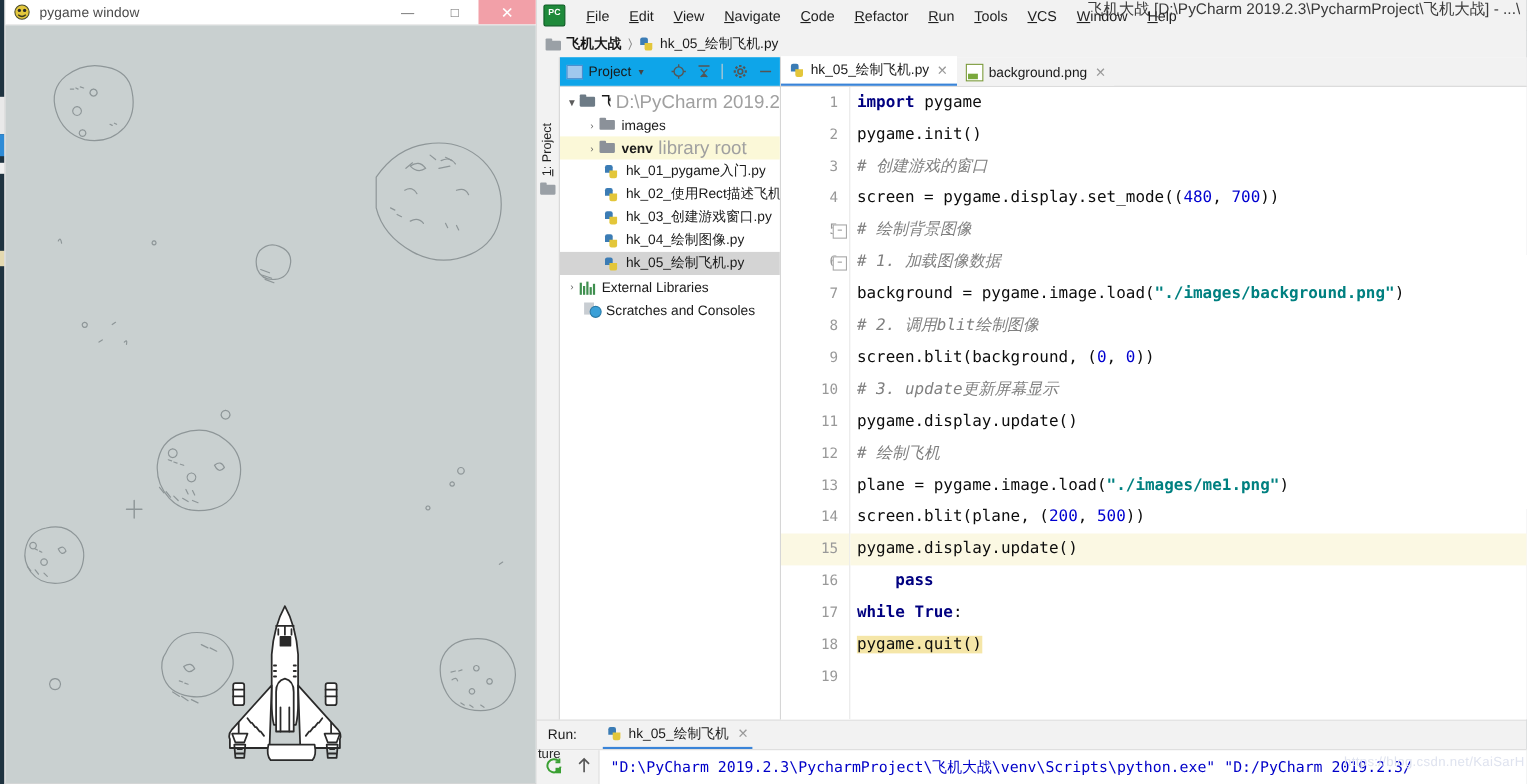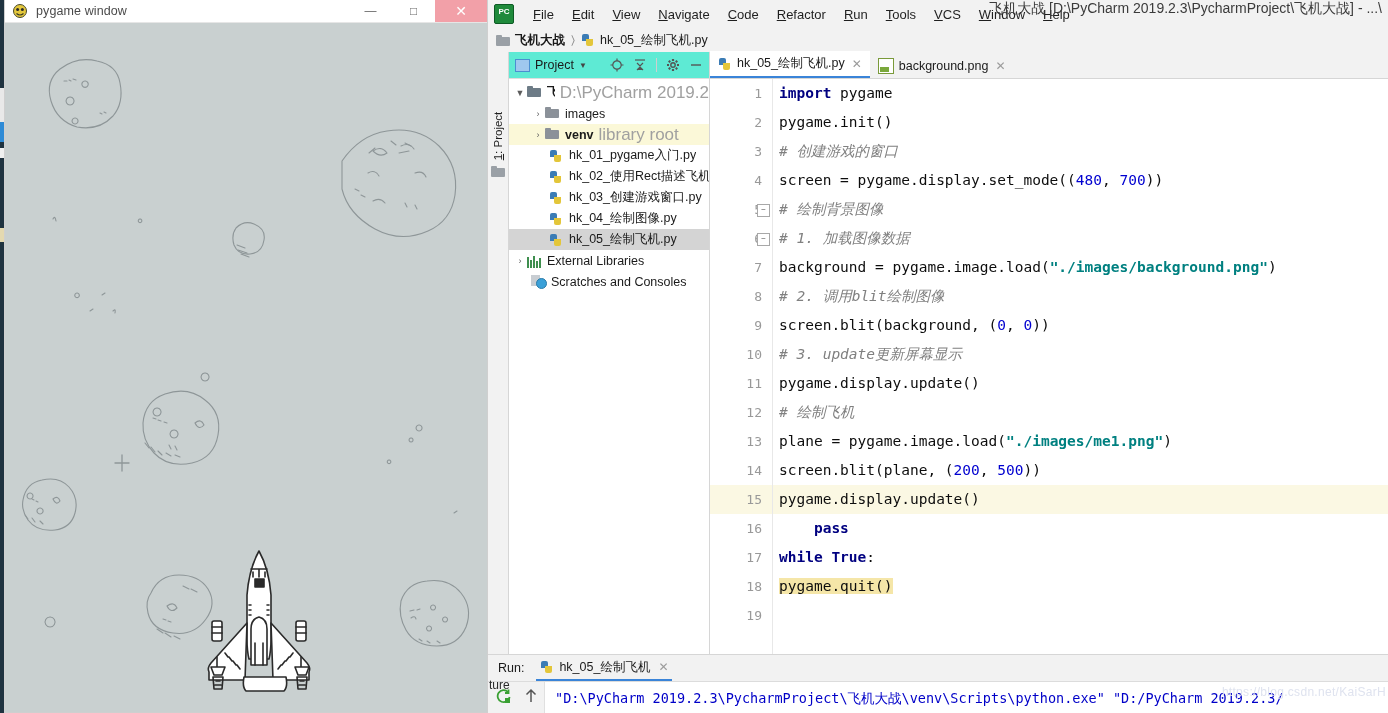--- a/index.html
+++ b/index.html
@@ -70,21 +70,21 @@
   .vert-label{
     position:absolute;top:78px;left:-22px;width:64px;transform:rotate(-90deg);
     font-size:11.5px;color:#1f1f1f;text-align:center;white-space:nowrap;
   }
   .vert-label u{text-decoration:underline;}
   .vert-folder{position:absolute;top:114px;left:3px;width:14px;height:11px;}
 
   
   .project-panel{width:200px;background:#ffffff;display:flex;flex-direction:column;flex:none;
                  border-right:1px solid #d6d6d6;}
-  .pp-toolbar{height:26px;background:#5eead4;display:flex;align-items:center;padding-left:6px;
+  .pp-toolbar{height:26px;background:#0ea5e9;display:flex;align-items:center;padding-left:6px;
               border-bottom:1px solid #dedede;}
   .pp-title{font-size:12.5px;color:#1a1a1a;margin-left:5px;}
   .pp-caret{margin-left:5px;font-size:8px;color:#444;}
   .pp-tools{margin-left:auto;display:flex;align-items:center;gap:9px;padding-right:6px;}
   .pp-tools .tool{width:14px;height:14px;color:#555;display:flex;align-items:center;justify-content:center;}
   .pp-divider{width:1px;height:14px;background:#cfcfcf;}
   .pp-tree{flex:1;overflow:hidden;padding-top:3px;font-size:12.5px;color:#1a1a1a;}
   .tnode{display:flex;align-items:center;height:21px;white-space:nowrap;padding-left:4px;}
   .tnode .arrow{width:14px;text-align:center;color:#5c5c5c;font-size:9px;flex:none;}
   .tnode .tico{width:16px;height:14px;margin-right:4px;flex:none;position:relative;}
@@ -116,21 +116,21 @@
          font-family:"DejaVu Sans Mono",monospace;font-size:14.5px;color:#0d0d0d;}
   .cline.hl{background:#fbf8e3;}
   .kw{color:#000080;font-weight:bold;}
   .cmt{color:#808080;font-style:italic;}
   .str{color:#008080;font-weight:bold;}
   .num{color:#0000d0;}
   .hlbox{background:#f5e6a8;}
 
   
   .run-panel{height:58px;background:#f2f2f2;border-top:1px solid #d6d6d6;display:flex;flex-direction:column;flex:none;}
-  .run-head{height:26px;display:flex;align-items:center;padding-left:10px;}
+  .run-head{height:26px;display:flex;align-items:center;padding-left:10px;gap:12px;}
   .run-lbl{font-size:12.5px;color:#1a1a1a;margin-right:12px;}
   .run-tab{display:flex;align-items:center;font-size:12.5px;color:#1a1a1a;
            border-bottom:2px solid #3a84d8;height:24px;padding:0 4px;}
   .run-tab .tico{width:14px;height:14px;margin-right:5px;flex:none;}
   .run-tab .tclose{margin-left:8px;color:#9a9a9a;font-size:12px;}
   .run-body{flex:1;display:flex;background:#ffffff;border-top:1px solid #dcdcdc;}
   .run-side{width:56px;background:#f2f2f2;display:flex;align-items:center;justify-content:space-around;
             border-right:1px solid #e0e0e0;flex:none;}
   .run-out{flex:1;padding-left:10px;font-family:"DejaVu Sans Mono",monospace;font-size:13.5px;
            color:#0000c8;white-space:nowrap;overflow:hidden;line-height:32px;position:relative;}

